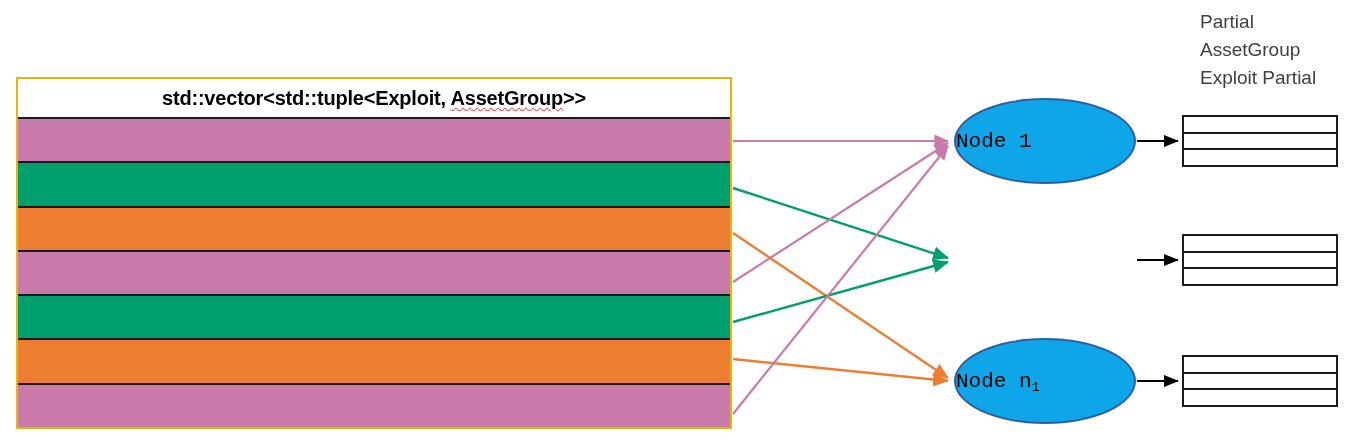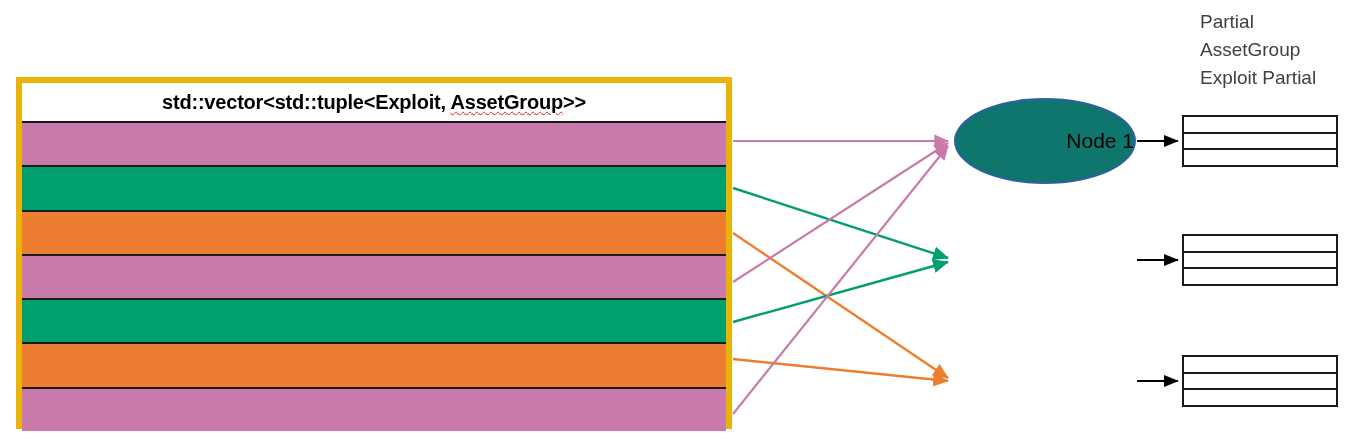--- a/index.html
+++ b/index.html
@@ -20,21 +20,21 @@
     overflow: hidden;
   }
 
   
   #vector-table {
     position: absolute;
     left: 16px;
     top: 77px;
     width: 716px;
     height: 352px;
-    border: 6px solid #eab308;
+    border: 2px solid #eab308;
     box-sizing: border-box;
     background: #ffffff;
   }
   .vt-header {
     height: 40px;
     box-sizing: border-box;
     border-bottom: 2px solid #1a1a1a;
     display: flex;
     align-items: center;
     justify-content: center;
@@ -77,24 +77,25 @@
   }
 
   
   .node {
     position: absolute;
     width: 182px;
     height: 86px;
     box-sizing: border-box;
     border: 2.5px solid #2E5FA3;
     border-radius: 50%;
-    background: #0f766e;
+    background: #0ea5e9;
     display: flex;
     align-items: center;
-    justify-content: flex-end;
+    justify-content: flex-start;
+    font-family: Liberation Mono, monospace;
   }
   .node-label {
     font-size: 21px;
     color: #000000;
     white-space: nowrap;
   }
   .node-label sub {
     font-size: 13px;
     vertical-align: baseline;
     position: relative;
@@ -189,20 +190,23 @@
     <line x1="733" y1="414" x2="948" y2="146" stroke="#C87BAB" stroke-width="2.2" marker-end="url(#ah-pink)"></line>
 
     <line x1="1137" y1="141" x2="1178" y2="141" stroke="#000000" stroke-width="2" marker-end="url(#ah-black)"></line>
     <line x1="1137" y1="260" x2="1178" y2="260" stroke="#000000" stroke-width="2" marker-end="url(#ah-black)"></line>
     <line x1="1137" y1="381" x2="1178" y2="381" stroke="#000000" stroke-width="2" marker-end="url(#ah-black)"></line>
   </svg>
 
   <div class="node" id="node-1">
     <span class="node-label"><span>Node 1</span></span>
   </div>
+  <div class="node" id="node-3">
+    <span class="node-label"><span>Node n</span><sub>1</sub></span>
+  </div>
 
   <div id="pae-caption">
     <div>Partial</div>
     <div>AssetGroup</div>
     <div>Exploit Partial</div>
   </div>
 
   <div class="pae-vector" id="pae-vector-1">
     <div class="pae-cell"></div>
     <div class="pae-cell"></div>

